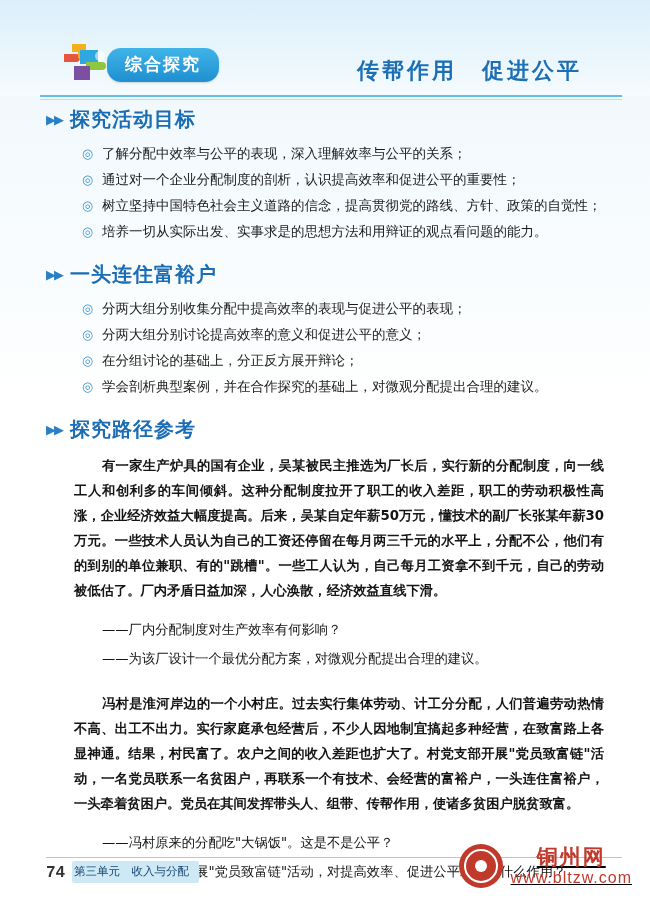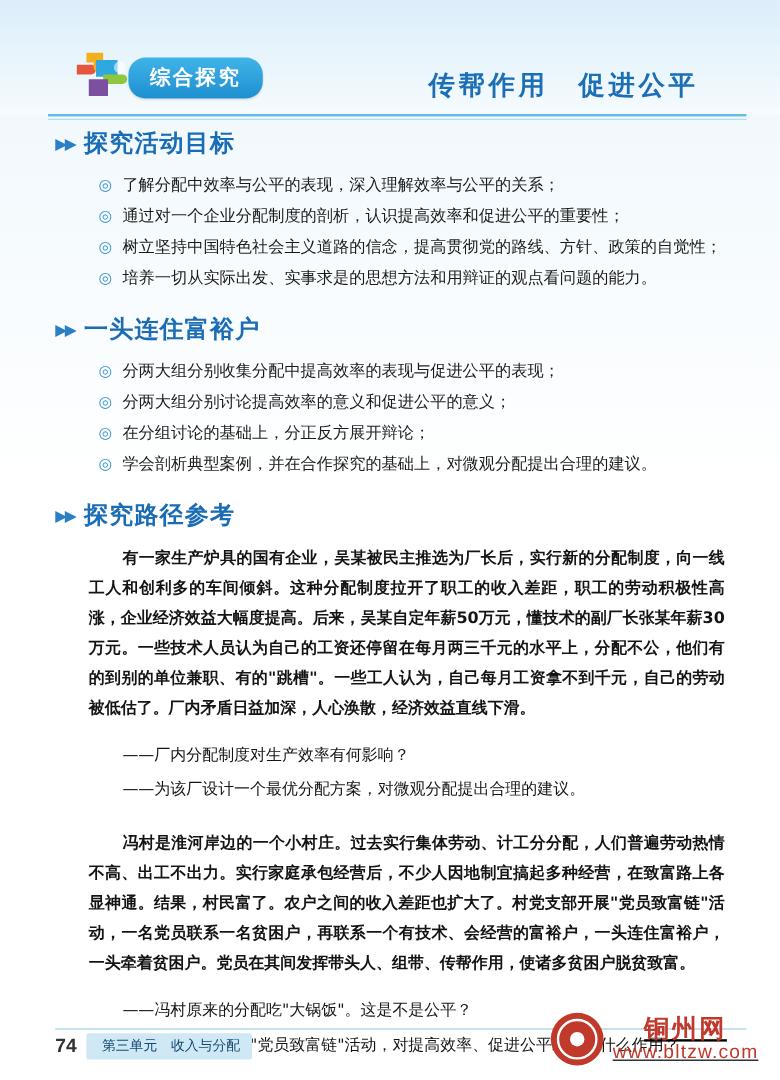--- a/index.html
+++ b/index.html
@@ -169,30 +169,30 @@
     height: 1px;
     background: #9fcfe6;
   }
   .page-num {
     position: absolute;
     left: 46px;
     bottom: 18px;
     font-size: 16px;
     font-weight: bold;
     color: #333;
-    font-family: Liberation Sans, sans-serif;
+    font-family: Liberation Mono, monospace;
   }
   .footer-tab {
     position: absolute;
     left: 72px;
     bottom: 17px;
     background: #cfe8f5;
     color: #15486f;
     font-size: 11.5px;
-    padding: 3px 10px 4px 13px;
+    padding: 3px 10px 4px 2px;
     border-radius: 2px;
     font-family: "DejaVu Sans", sans-serif;
     text-align: right;
   }
   
   .watermark {
     position: absolute;
     right: 18px;
     bottom: 12px;
     display: flex;

